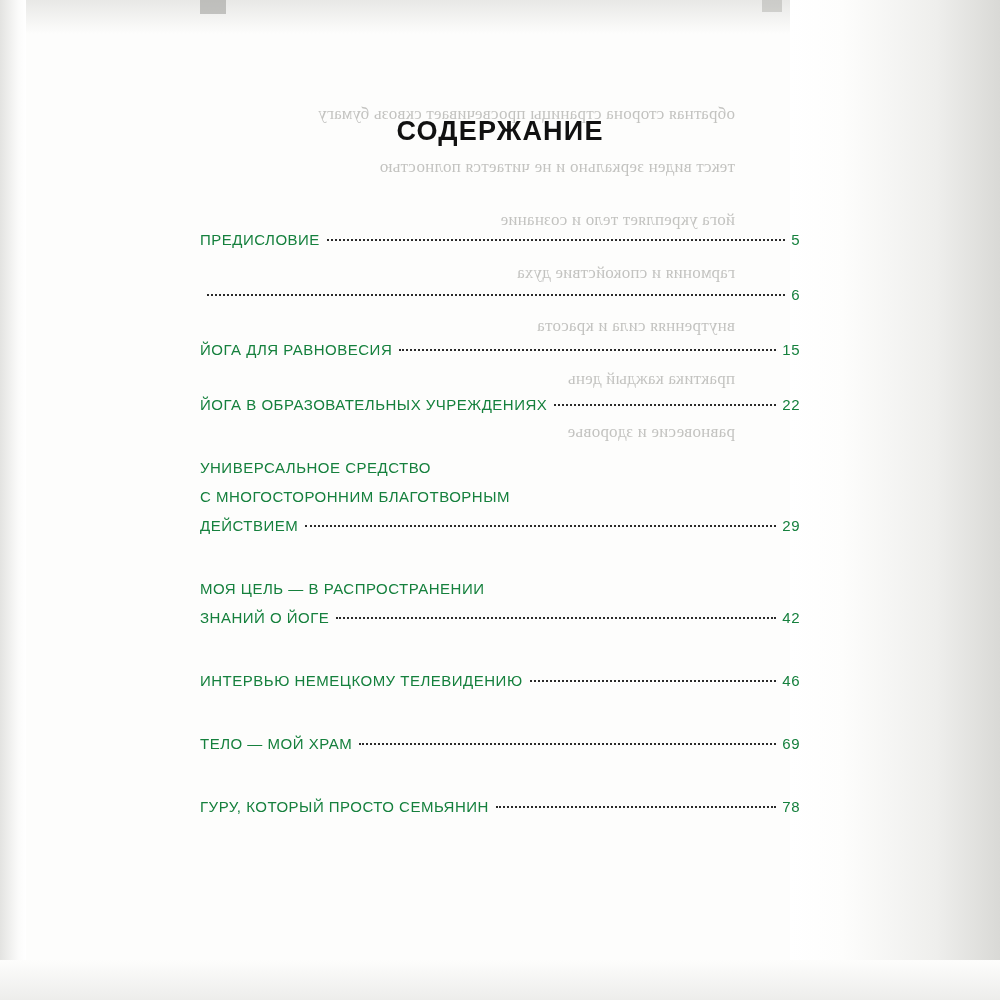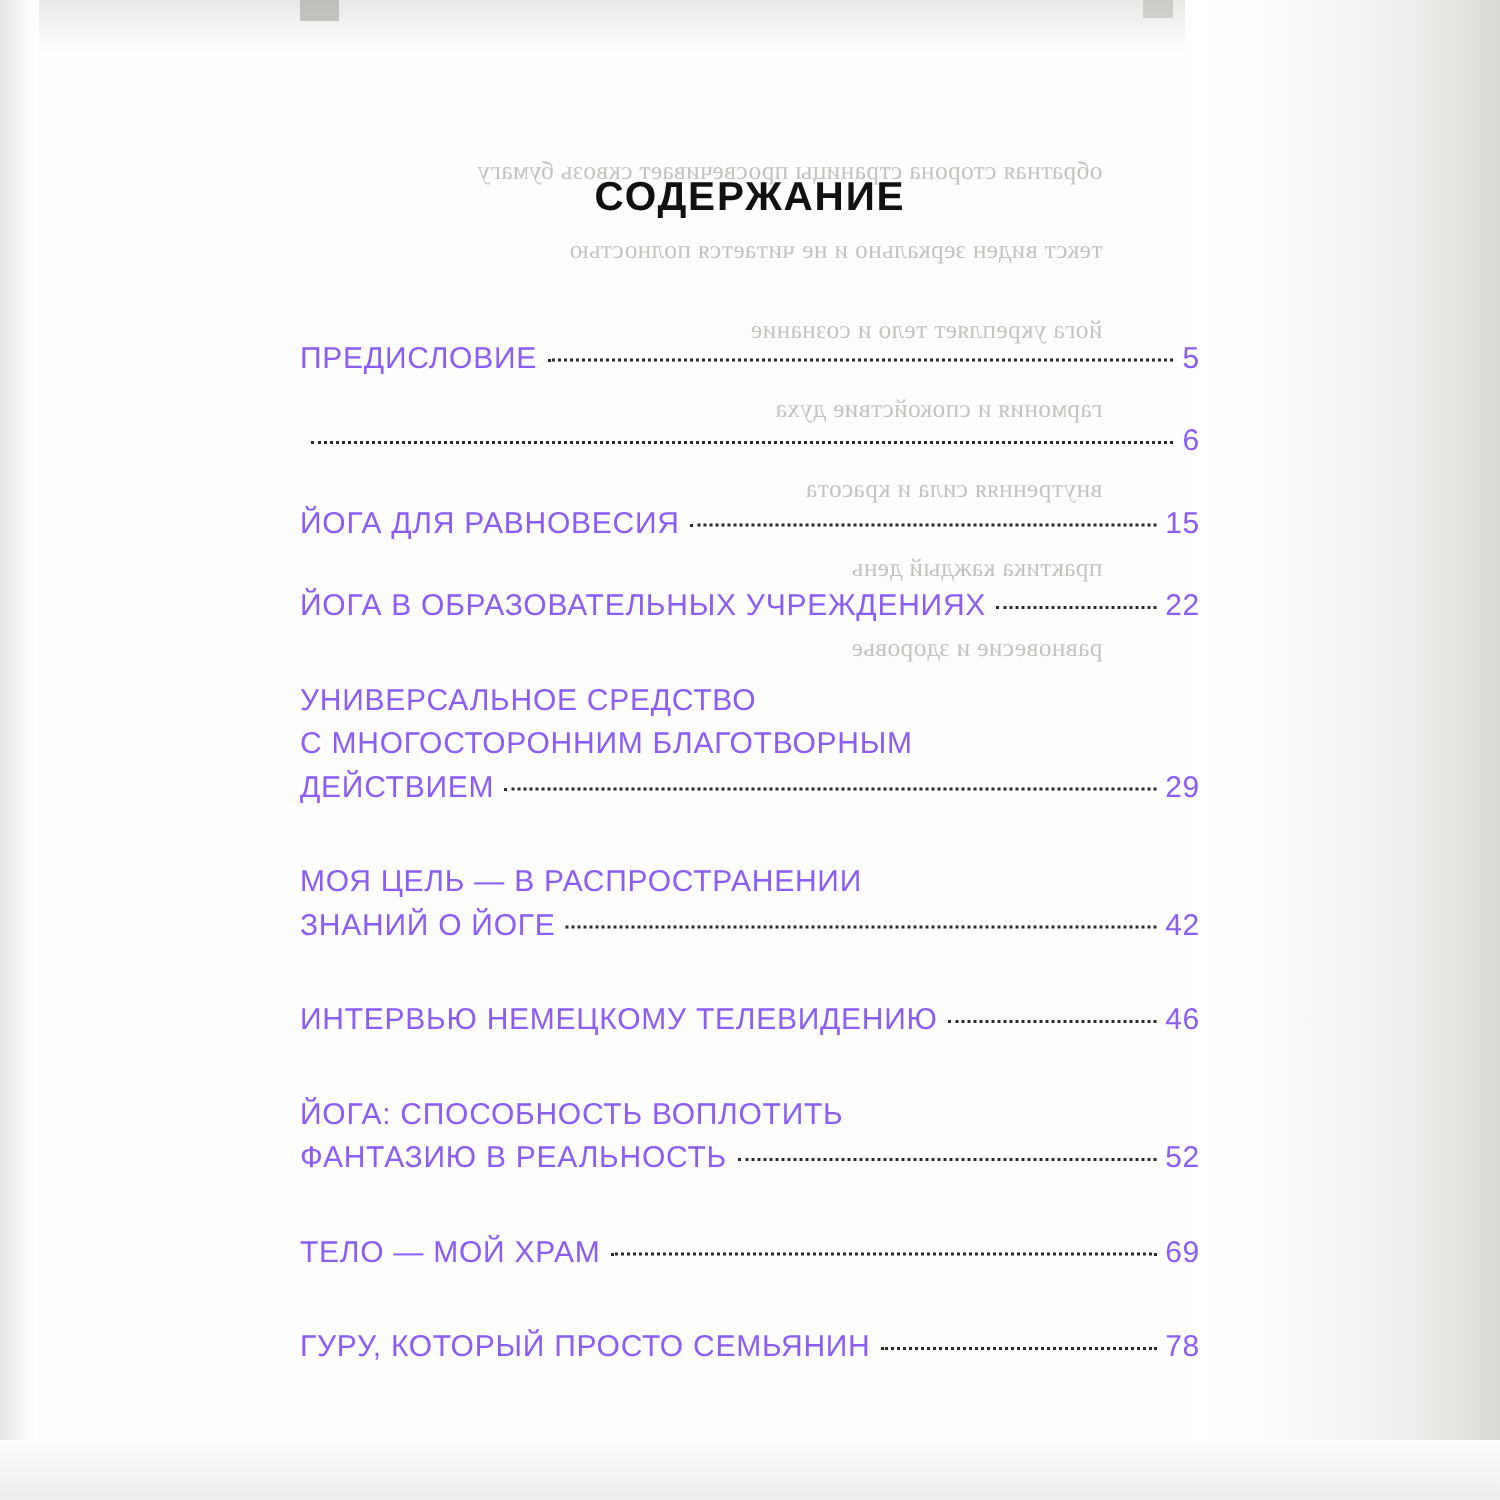--- a/index.html
+++ b/index.html
@@ -99,23 +99,23 @@
     font-size: 27px;
     letter-spacing: 1.2px;
     color: #111;
     text-align: center;
     margin: 0 0 78px 0;
   }
 
   .toc-entry {
     display: block;
     margin: 0 0 26px 0;
-    font-size: 20px;
+    font-size: 15px;
     letter-spacing: .5px;
-    color: #8b5cf6;
+    color: #15803d;
     line-height: 29px;
   }
   .toc-entry .lines {
     display: flex;
     align-items: baseline;
     width: 100%;
   }
   .toc-entry .label {
     white-space: pre;
   }
@@ -217,28 +217,20 @@
     </div>
 
     <div class="toc-entry indent-0 gap-big">
       <div class="lines">
         <span class="label">ИНТЕРВЬЮ НЕМЕЦКОМУ ТЕЛЕВИДЕНИЮ</span>
         <span class="leader"></span>
         <span class="page">46</span>
       </div>
     </div>
 
-    <div class="toc-entry indent-0 gap-big">
-      <span class="first-line">ЙОГА: СПОСОБНОСТЬ ВОПЛОТИТЬ</span>
-      <div class="lines">
-        <span class="label">ФАНТАЗИЮ В РЕАЛЬНОСТЬ</span>
-        <span class="leader"></span>
-        <span class="page">52</span>
-      </div>
-    </div>
 
     <div class="toc-entry indent-0 gap-big">
       <div class="lines">
         <span class="label">ТЕЛО — МОЙ ХРАМ</span>
         <span class="leader"></span>
         <span class="page">69</span>
       </div>
     </div>
 
     <div class="toc-entry indent-0">

